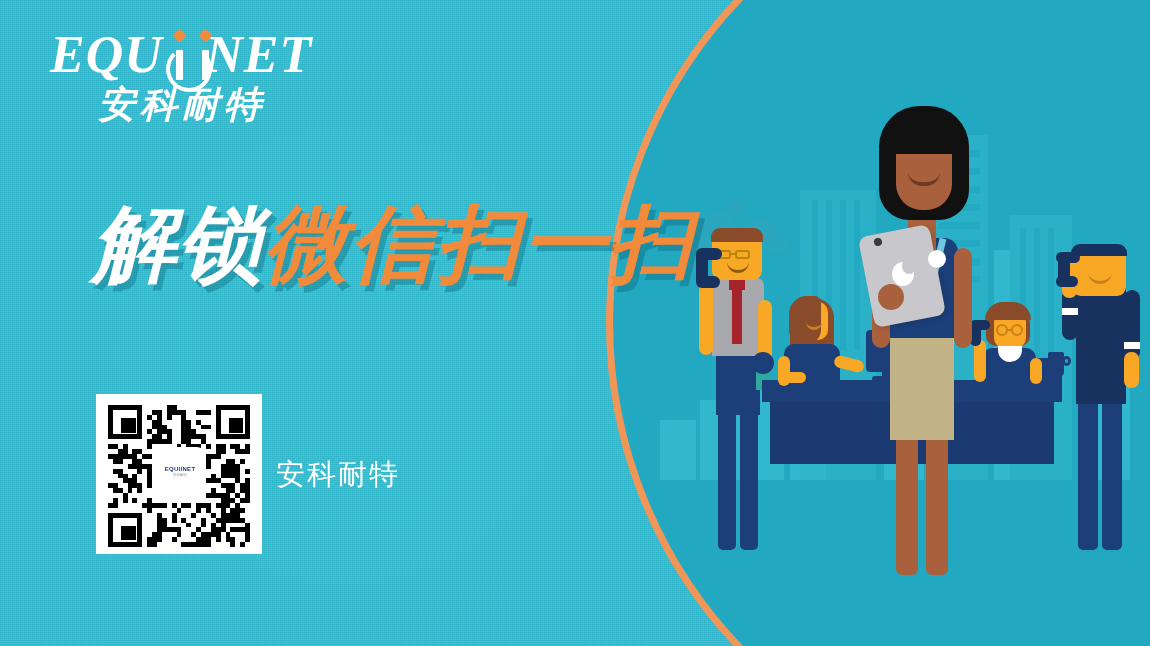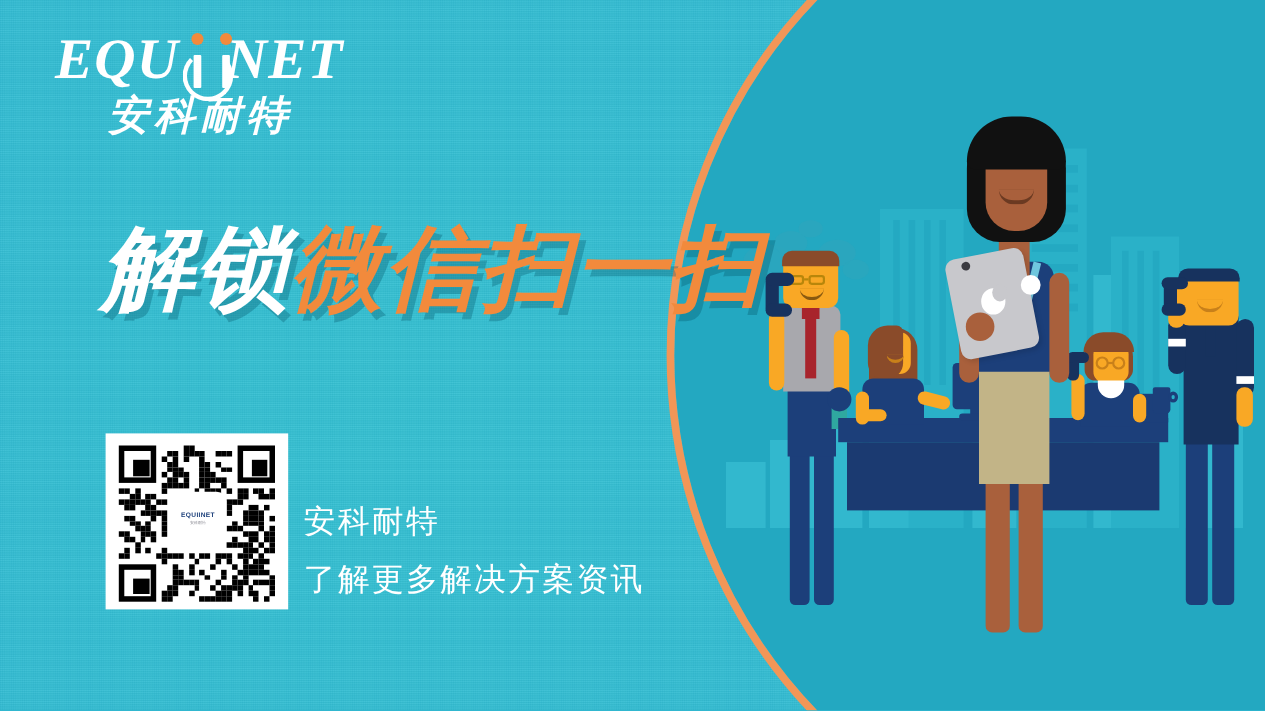--- a/index.html
+++ b/index.html
@@ -557,16 +557,15 @@
         </div>
       <div class="qr-center">
         <b>EQUIINET</b>
         <s>安科耐特</s>
       </div>
     </div>
   </div>
 
   <div class="qr-text">
     <div>安科耐特</div>
-    <div>了解更多解决方案资讯</div>
   </div>
 
 </div>
 
 </body></html>

